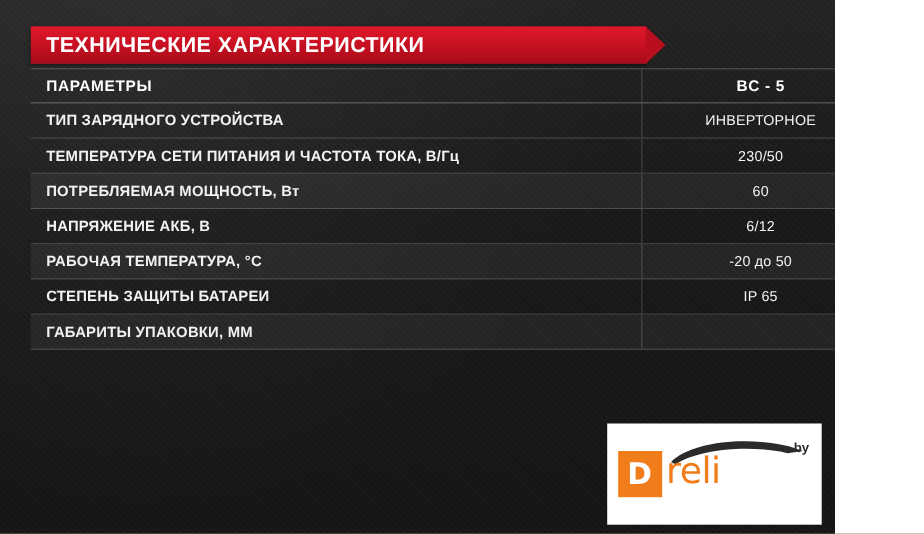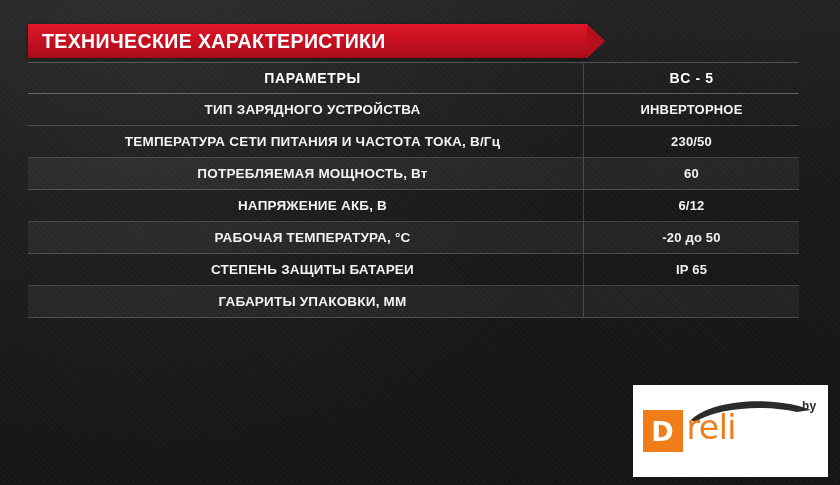--- a/index.html
+++ b/index.html
@@ -9,26 +9,27 @@
   }
   body {
     width: 840px;
     height: 485px;
     font-family: "Liberation Sans", sans-serif;
     overflow: hidden;
   }
 
   #spec-sheet {
     position: relative;
-    width: 840px;
+    width: 731px;
     height: 485px;
     background: #1a1a1a;
     background-image:
       linear-gradient(180deg, #232323 0%, #181818 40%, #141414 100%);
     overflow: hidden;
+    padding-left: 28px;
   }
 
   
   #spec-sheet::before {
     content: "";
     position: absolute;
     inset: 0;
     background-image:
       repeating-linear-gradient(45deg, rgba(255,255,255,0.018) 0 2px, rgba(0,0,0,0.02) 2px 4px),
       radial-gradient(circle at 18% 12%, rgba(255,255,255,0.05), rgba(0,0,0,0) 55%);
@@ -88,26 +89,25 @@
   .col-param { width: 555px; }
   .col-value { width: 215px; border-left: 1px solid rgba(255,255,255,0.18); }
 
   .cell-param {
     color: #f2f2f2;
     font-size: 13.5px;
     font-weight: bold;
     letter-spacing: 0.2px;
     padding-left: 14px;
     white-space: nowrap;
-    text-align: center;
   }
   .cell-value {
     color: #f2f2f2;
     font-size: 13px;
-    font-weight: bold;
+    font-weight: normal;
     text-align: center;
     letter-spacing: 0.2px;
     white-space: nowrap;
   }
 
   .header-row td {
     height: 30px;
     border-bottom: 1px solid rgba(255,255,255,0.30);
   }
   .header-row .cell-param,
@@ -168,21 +168,21 @@
     letter-spacing: -0.5px;
     font-family: "DejaVu Sans", sans-serif;
   }
   .logo-by {
     position: absolute;
     right: 4px;
     top: 4px;
     color: #2b2b2b;
     font-size: 12px;
     font-weight: bold;
-    font-family: Liberation Mono, monospace;
+    font-family: Liberation Sans, sans-serif;
   }
   .logo-swoosh {
     position: absolute;
     left: 48px;
     top: 2px;
     width: 125px;
     height: 26px;
     pointer-events: none;
   }
 </style>

